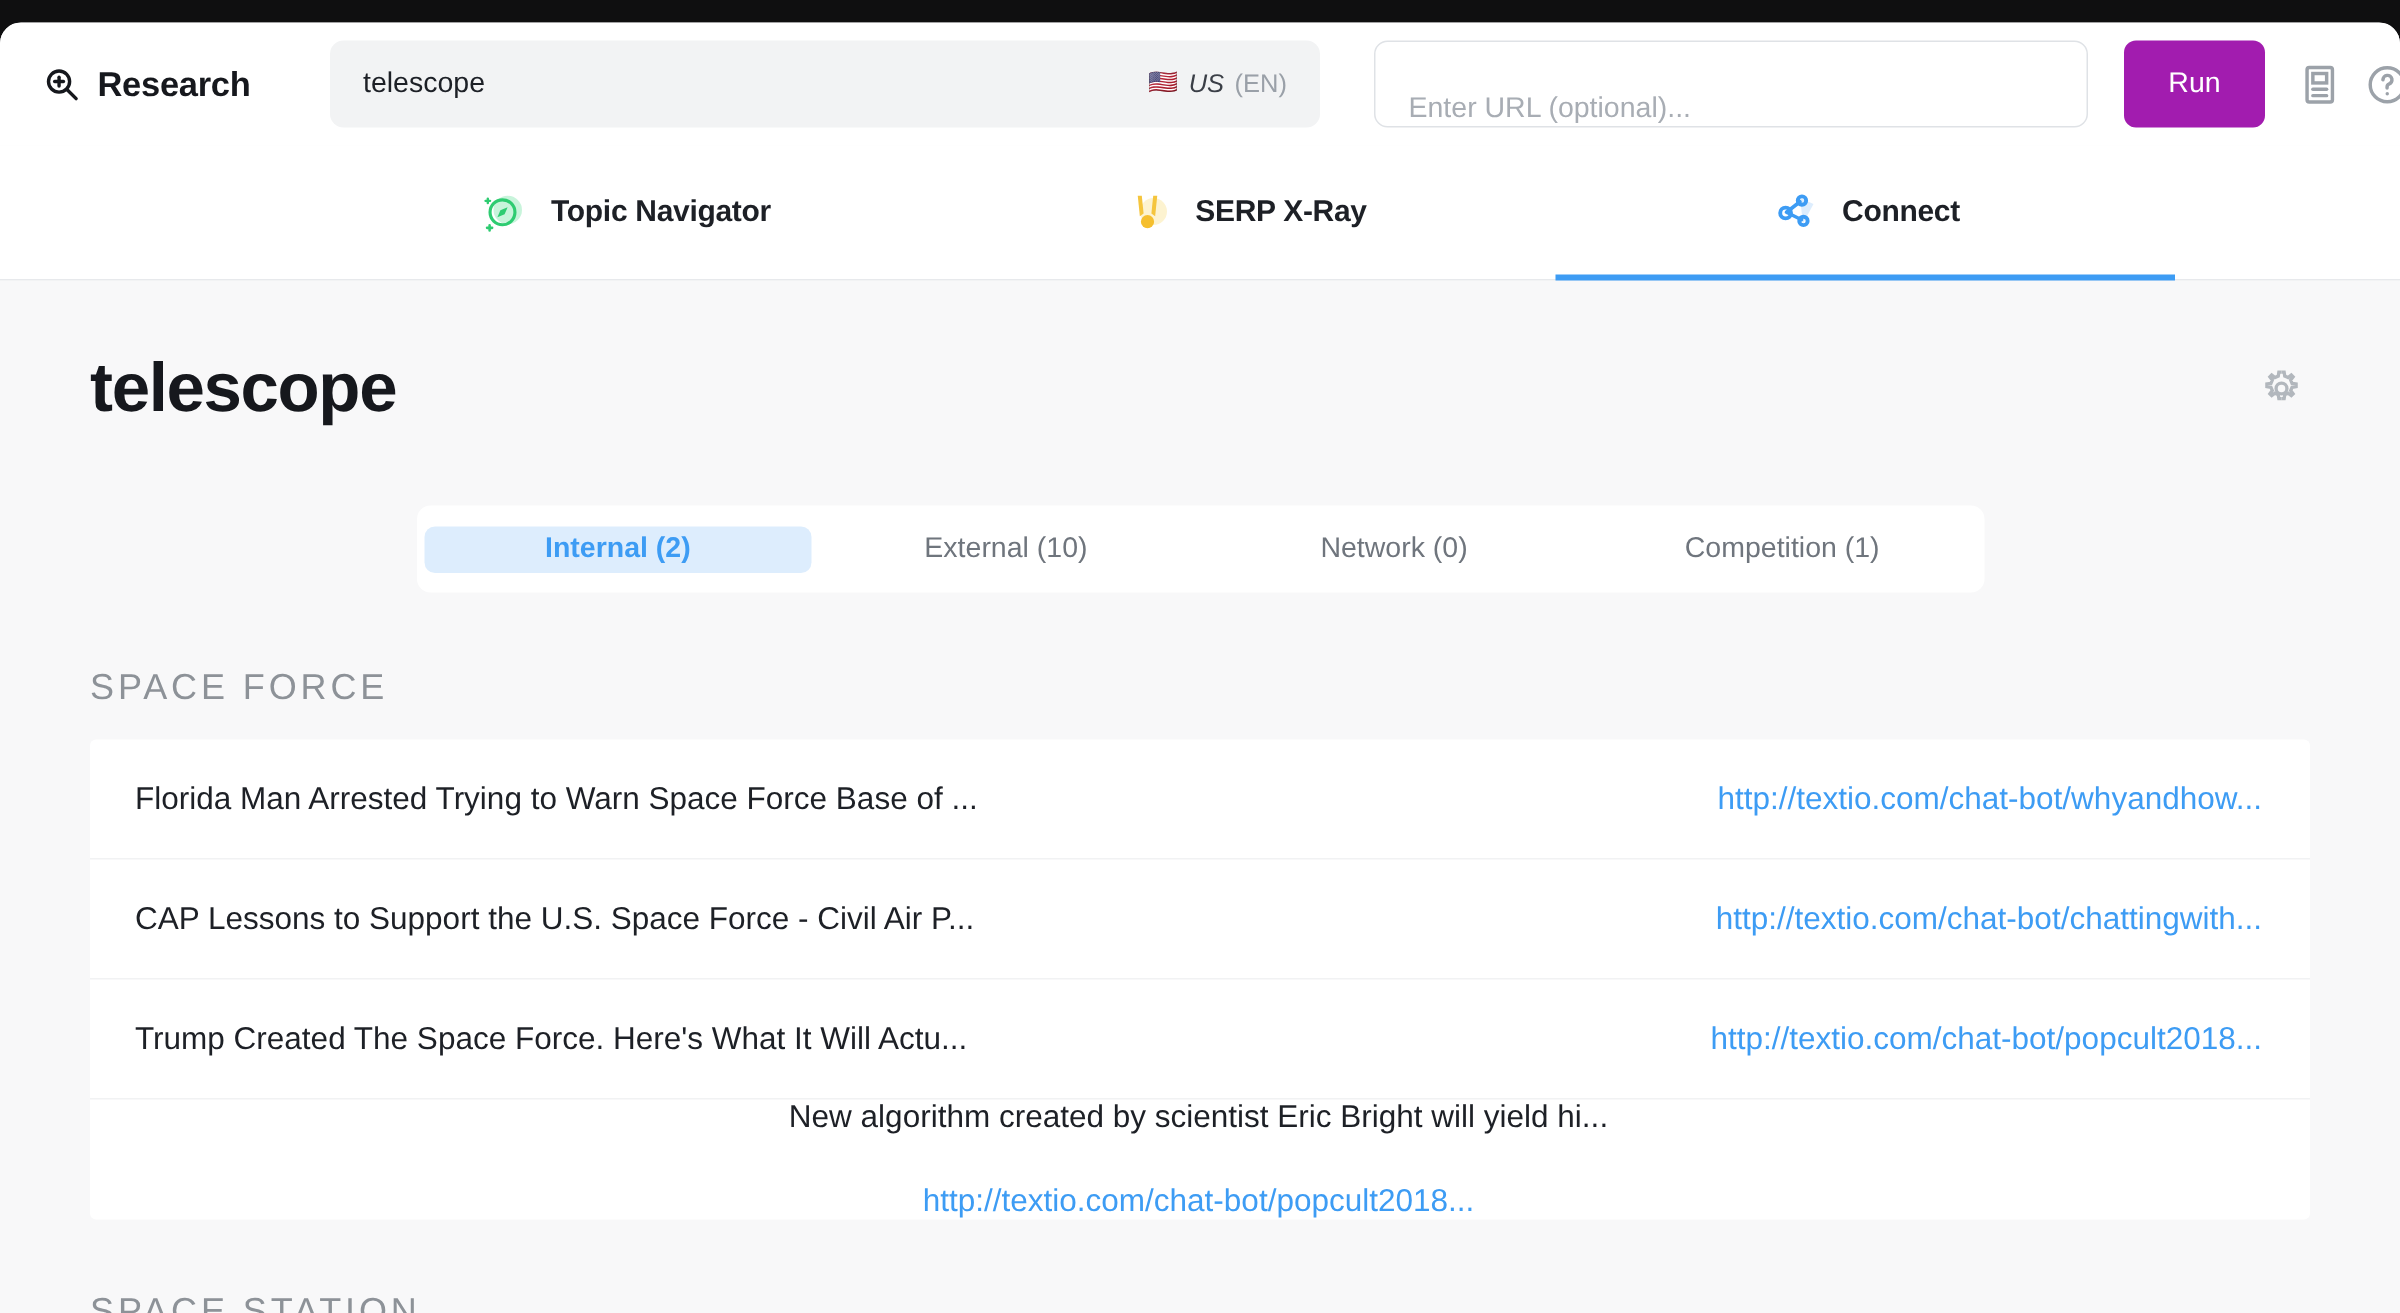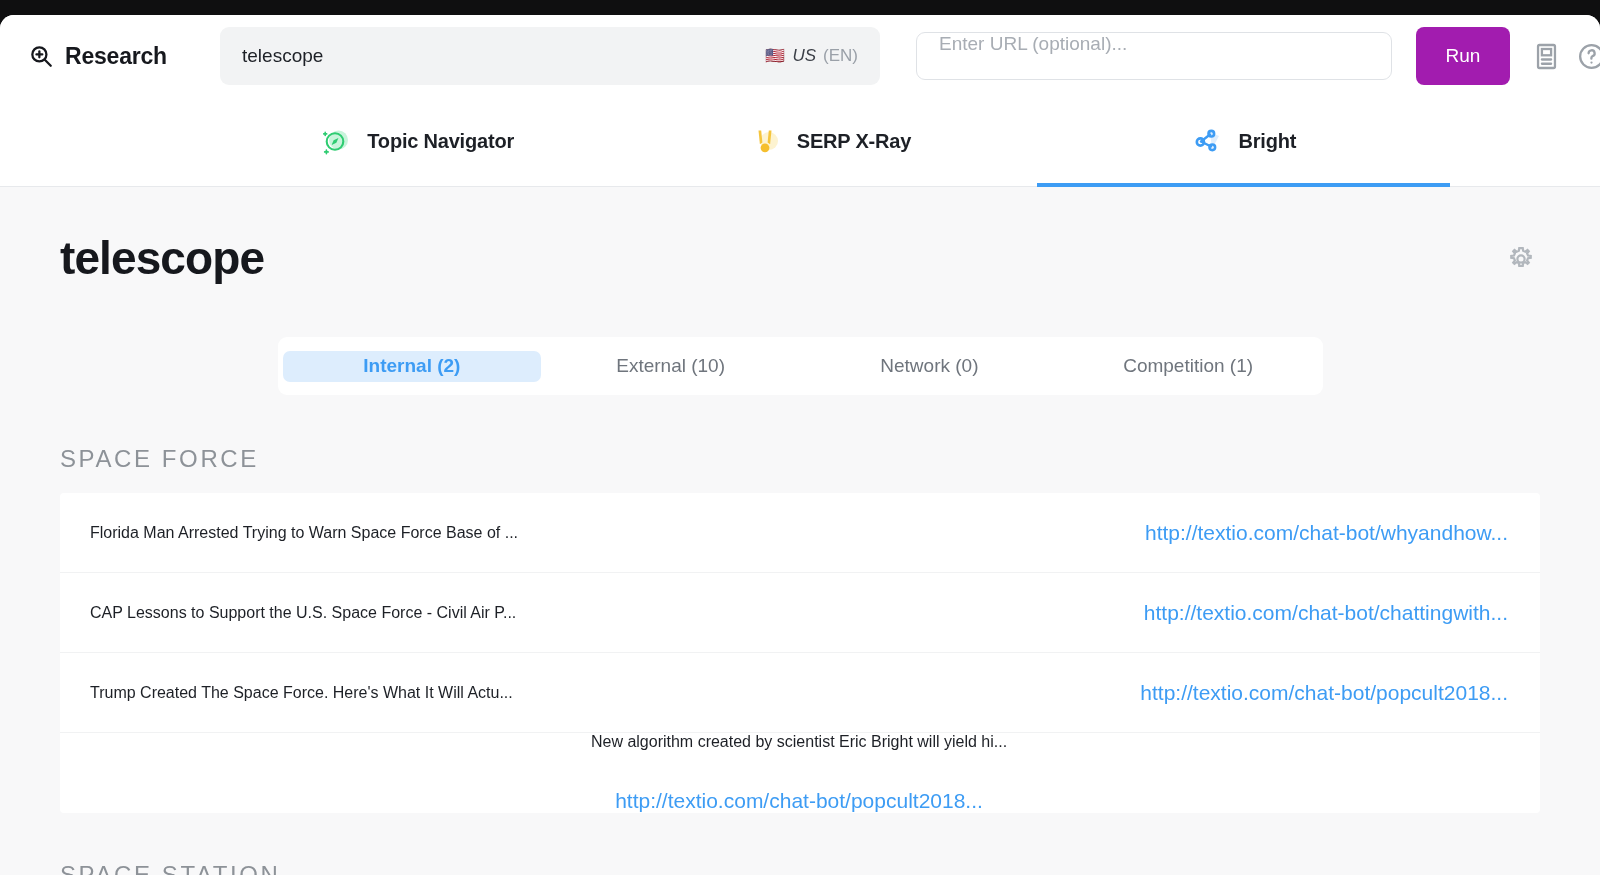--- a/index.html
+++ b/index.html
@@ -70,27 +70,27 @@
     font-size: 17px;
     white-space: nowrap;
   }
   .flag { font-size: 16px; line-height: 1; }
   .locale-cc { color: #3b3f47; font-style: italic; }
   .locale-lang { color: #9aa0a8; }
 
   .url-field {
     flex: 0 0 auto;
     width: 476px;
-    height: 48px;
+    height: 58px;
     margin-left: 36px;
     background: #ffffff;
     border: 1px solid #dfe2e6;
     border-radius: 9px;
     display: flex;
-    align-items: flex-start;
+    align-items: flex-end;
     padding: 0 22px;
   }
   .url-field input {
     border: 0;
     outline: 0;
     width: 100%;
     font-size: 19px;
     font-family: inherit;
     color: #1d2026;
     background: transparent;
@@ -223,21 +223,21 @@
     height: 80px;
     display: flex;
     align-items: center;
     padding: 0 32px 0 30px;
     border-bottom: 1px solid #f1f2f3;
     cursor: pointer;
   }
   .row:last-child { border-bottom: 0; flex-direction: column; }
   .row-title {
     flex: 1;
-    font-size: 16px;
+    font-size: 21px;
     color: #1d2026;
     white-space: nowrap;
     overflow: hidden;
   }
   .row-url {
     font-size: 21px;
     color: #3d9cf4;
     white-space: nowrap;
     text-decoration: none;
   }
@@ -316,21 +316,21 @@
 
 
     <div class="nav-tab active">
       <svg class="nav-ico" viewBox="0 0 34 34">
         <path d="M20 7 L29 11 L22 24 Z" fill="#d9ebfd" opacity="0.9"></path>
         <path d="M11 16.5 L20 9.5 M11 16.5 L21 21.5" stroke="#3d9cf4" stroke-width="2.4" stroke-linecap="round"></path>
         <circle cx="10.4" cy="17" r="3.6" fill="none" stroke="#3d9cf4" stroke-width="2.6"></circle>
         <circle cx="21.3" cy="8.7" r="2.8" fill="none" stroke="#3d9cf4" stroke-width="2.6"></circle>
         <circle cx="22.3" cy="22.3" r="2.8" fill="none" stroke="#3d9cf4" stroke-width="2.6"></circle>
       </svg>
-      <span class="nav-label">Bright</span>
+      <span class="nav-label">Connect</span>
     </div>
   </div>
 
   <div class="content">
 
     <div class="page-head">
       <div class="page-title">telescope</div>
       <svg class="gear-btn" viewBox="0 0 24 24" fill="none" stroke="currentColor" stroke-width="1.9">
         <circle cx="12" cy="12" r="3.1"></circle>
         <path d="M12 2.6 l1.5 0 .35 2.3 1.9 .8 1.85-1.4 1.05 1.05 -1.4 1.85 .8 1.9 2.3 .35 0 1.5 -2.3 .35 -.8 1.9 1.4 1.85 -1.05 1.05 -1.85-1.4 -1.9 .8 -.35 2.3 -1.5 0"></path>

